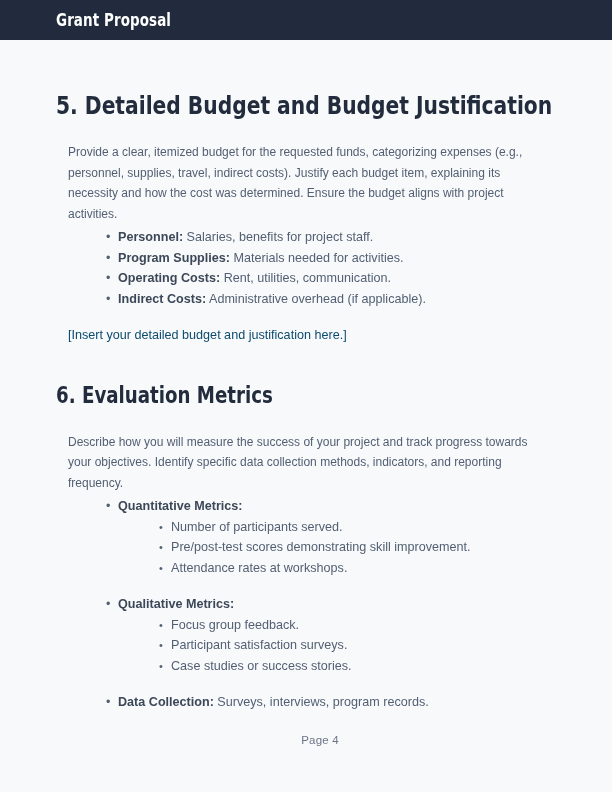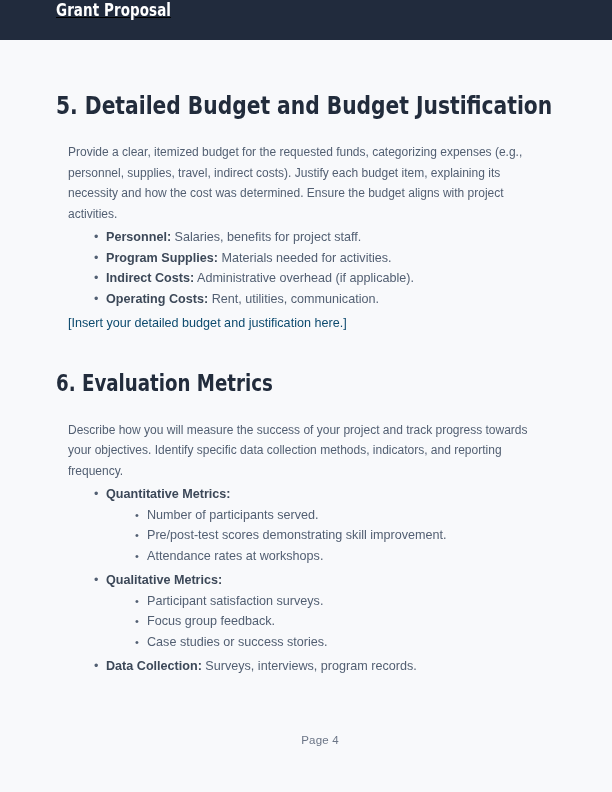--- a/index.html
+++ b/index.html
@@ -20,24 +20,23 @@
     height: 792px;
     background: #f8f9fb;
     box-sizing: border-box;
   }
 
   
   .doc-header {
     height: 40px;
     background: #212b3d;
     display: flex;
-    align-items: flex-start;
+    align-items: center;
     padding-left: 56px;
     box-sizing: border-box;
-    text-decoration: underline;
   }
   .doc-header-title {
     color: #ffffff;
     font-family: "DejaVu Sans Condensed", "Liberation Sans Narrow", "Liberation Sans", sans-serif;
     font-size: 17px;
     font-weight: bold;
     letter-spacing: 0.1px;
     transform: scaleX(0.88);
     transform-origin: left center;
     white-space: nowrap;
@@ -74,21 +73,21 @@
     margin: 0;
     padding-left: 12px;
     padding-right: 6px;
     max-width: 472px;
   }
   p.body-text.after-h5 { margin-top: 22px; }
   p.body-text.after-h6 { margin-top: 24px; }
 
   ul.bullets {
     list-style: none;
-    margin: 4px;
+    margin: 16px;
     padding: 0;
   }
   ul.bullets.lvl1 {
     padding-left: 34px;
     margin-top: 3px;
   }
   ul.bullets.lvl2 {
     padding-left: 25px;
     margin-top: 0;
   }
@@ -156,24 +155,24 @@
     <p class="body-text after-h5">Provide a clear, itemized budget for the requested funds, categorizing expenses (e.g., personnel, supplies, travel, indirect costs). Justify each budget item, explaining its necessity and how the cost was determined. Ensure the budget aligns with project activities.</p>
 
     <ul class="bullets lvl1">
       <li>
         <span class="b-label">Personnel:</span><span class="b-rest"> Salaries, benefits for project staff.</span>
       </li>
       <li>
         <span class="b-label">Program Supplies:</span><span class="b-rest"> Materials needed for activities.</span>
       </li>
       <li>
+        <span class="b-label">Operating Costs:</span><span class="b-rest"> Rent, utilities, communication.</span>
+      </li>
+      <li>
         <span class="b-label">Indirect Costs:</span><span class="b-rest"> Administrative overhead (if applicable).</span>
-      </li>
-      <li>
-        <span class="b-label">Operating Costs:</span><span class="b-rest"> Rent, utilities, communication.</span>
       </li>
     </ul>
 
     <p class="insert-note">[Insert your detailed budget and justification here.]</p>
 
     <h2 class="section-title s6">6. Evaluation Metrics</h2>
 
     <p class="body-text after-h6">Describe how you will measure the success of your project and track progress towards your objectives. Identify specific data collection methods, indicators, and reporting frequency.</p>
 
     <ul class="bullets lvl1">
@@ -181,22 +180,22 @@
         <span class="b-label">Quantitative Metrics:</span><span class="b-rest"></span>
         <ul class="bullets lvl2">
           <li><span>Number of participants served.</span></li>
           <li><span>Pre/post-test scores demonstrating skill improvement.</span></li>
           <li><span>Attendance rates at workshops.</span></li>
         </ul>
       </li>
       <li>
         <span class="b-label">Qualitative Metrics:</span><span class="b-rest"></span>
         <ul class="bullets lvl2">
+          <li><span>Focus group feedback.</span></li>
           <li><span>Participant satisfaction surveys.</span></li>
-          <li><span>Focus group feedback.</span></li>
           <li><span>Case studies or success stories.</span></li>
         </ul>
       </li>
       <li>
         <span class="b-label">Data Collection:</span><span class="b-rest"> Surveys, interviews, program records.</span>
       </li>
     </ul>
 
   </div>
 

